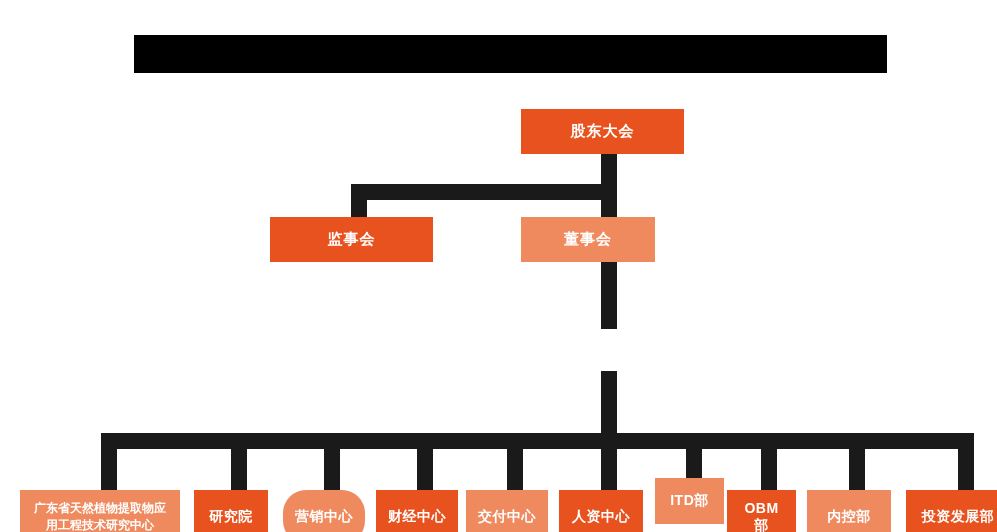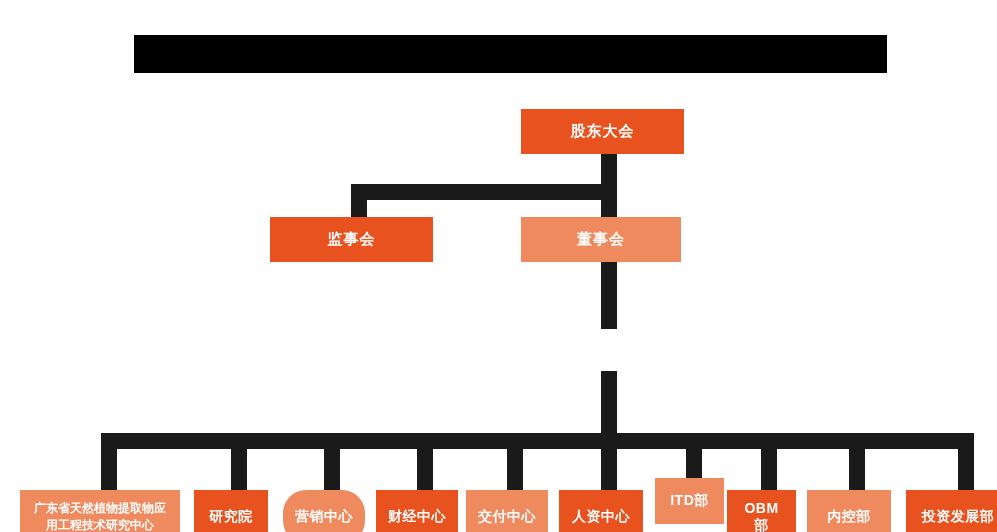--- a/index.html
+++ b/index.html
@@ -103,21 +103,21 @@
   <div class="line-v" style="left:942px; top:417px; height:57px;"></div>
 
   <div class="node node-dark lvl-1" style="left:505px; top:93px; width:163px; height:45px;">
     <span class="node-label">股东大会</span>
   </div>
 
   <div class="node node-dark lvl-2" style="left:254px; top:201px; width:163px; height:45px;">
     <span class="node-label">监事会</span>
   </div>
 
-  <div class="node node-light lvl-2" style="left:505px; top:201px; width:160px; height:45px;">
+  <div class="node node-light lvl-2" style="left:505px; top:201px; width:134px; height:45px;">
     <span class="node-label">董事会</span>
   </div>
 
 
   <div class="node node-light lvl-4 node-wide" style="left:4px; top:474px; width:160px; height:54px;">
     <span class="node-label">广东省天然植物提取物应
 用工程技术研究中心</span>
   </div>
 
   <div class="node node-dark lvl-4" style="left:178px; top:474px; width:74px; height:54px;">

